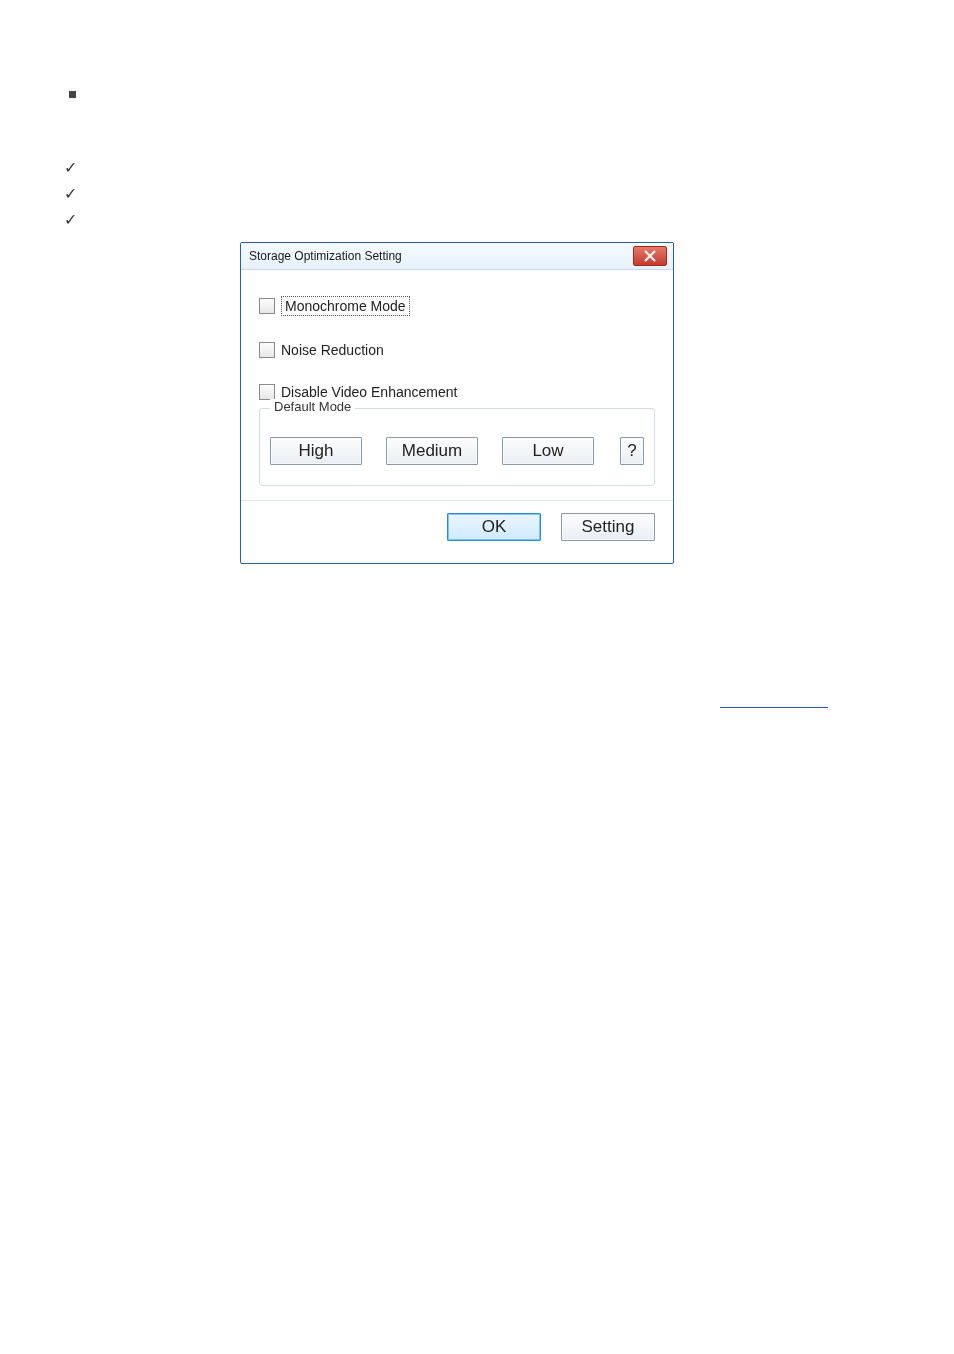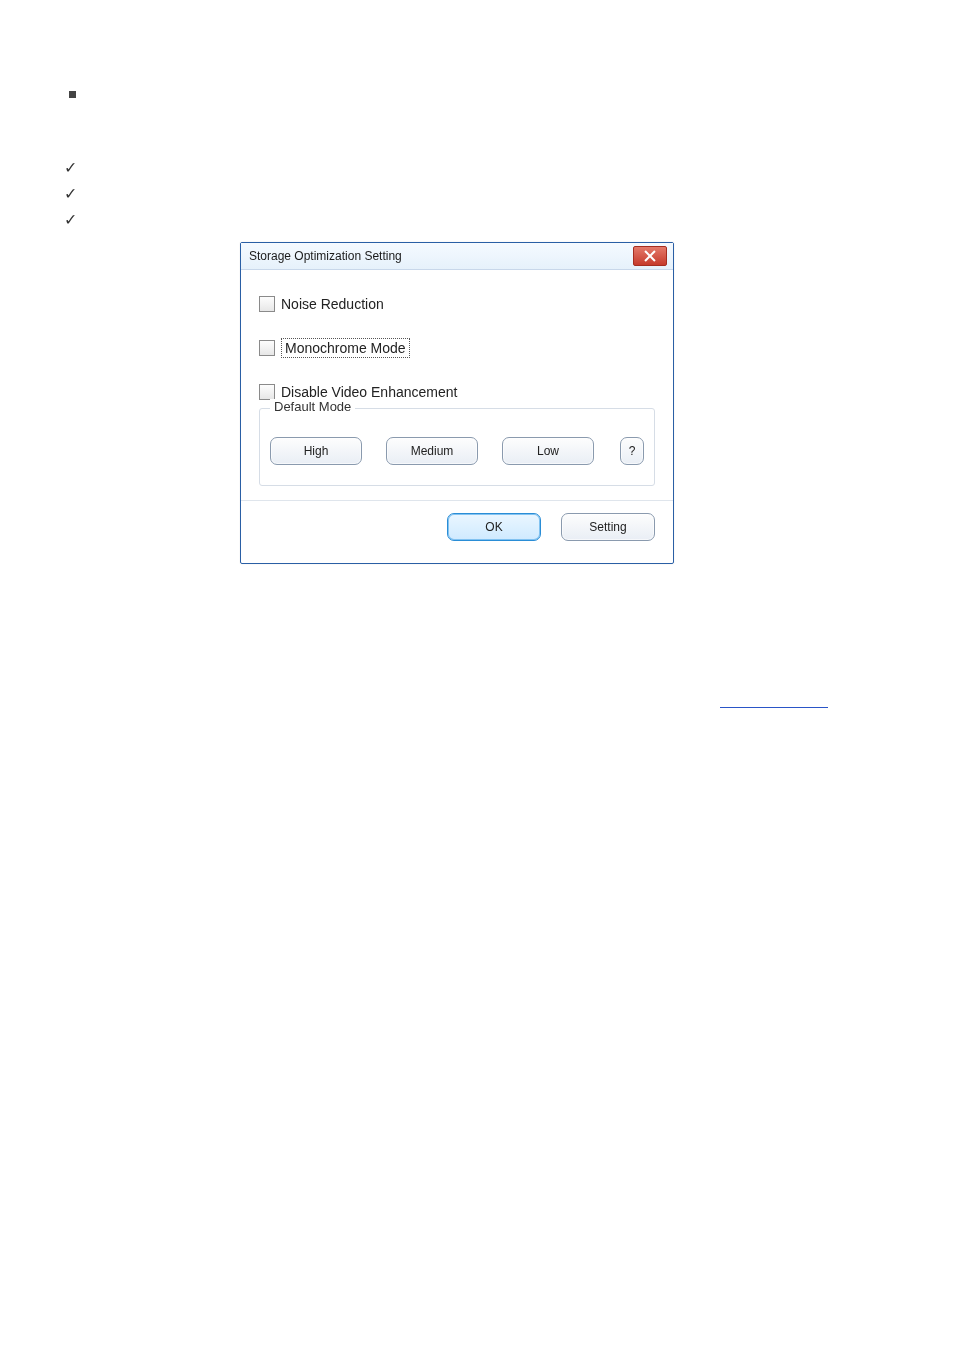--- a/index.html
+++ b/index.html
@@ -115,23 +115,23 @@
     top: -10px;
     left: 10px;
     background: #fff;
     padding: 0 4px;
     font-size: 13px;
     color: #333;
   }
   .mode-btn, .aux-btn, .footer-btn {
     height: 26px;
     border: 1px solid #8a9aae;
-    border-radius: 7px;
+    border-radius: 1px;
     background: linear-gradient(#fdfdfd, #e9eef5);
-    font-size: 12px;
+    font-size: 17px;
     color: #222;
     display: flex;
     align-items: center;
     justify-content: center;
     box-shadow: inset 0 0 0 1px rgba(255,255,255,0.6);
   }
   .mode-btn { width: 90px; }
   .aux-btn  { width: 22px; margin-left: auto; }
   .hr {
     height: 1px;
@@ -174,26 +174,26 @@
       <span class="titlebar-title">Storage Optimization Setting</span>
       <div class="close-btn">
         <span class="close-x"></span>
       </div>
     </div>
 
     <div class="dialog-body">
 
       <div class="cb-row">
         <div class="cb-box"></div>
-        <span>Noise Reduction</span>
+        <span class="focus-rect">Monochrome Mode</span>
       </div>
 
       <div class="cb-row">
         <div class="cb-box"></div>
-        <span class="focus-rect">Monochrome Mode</span>
+        <span>Noise Reduction</span>
       </div>
 
       <div class="cb-row" style="margin-bottom:8px;">
         <div class="cb-box"></div>
         <span>Disable Video Enhancement</span>
       </div>
 
       <div class="fieldset">
         <span class="fieldset-legend">Default Mode</span>
         <div class="mode-btn">

